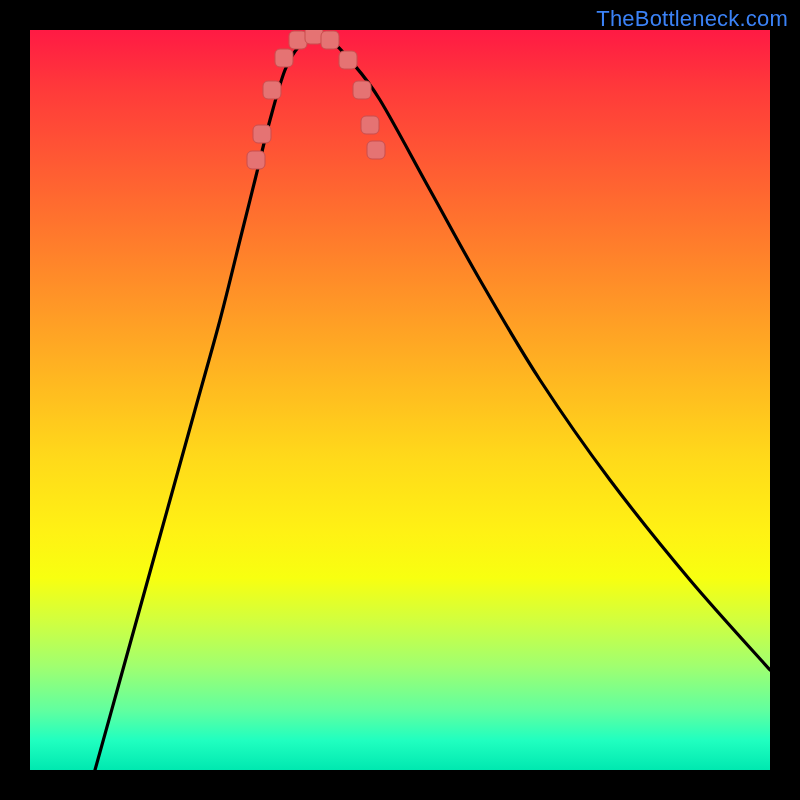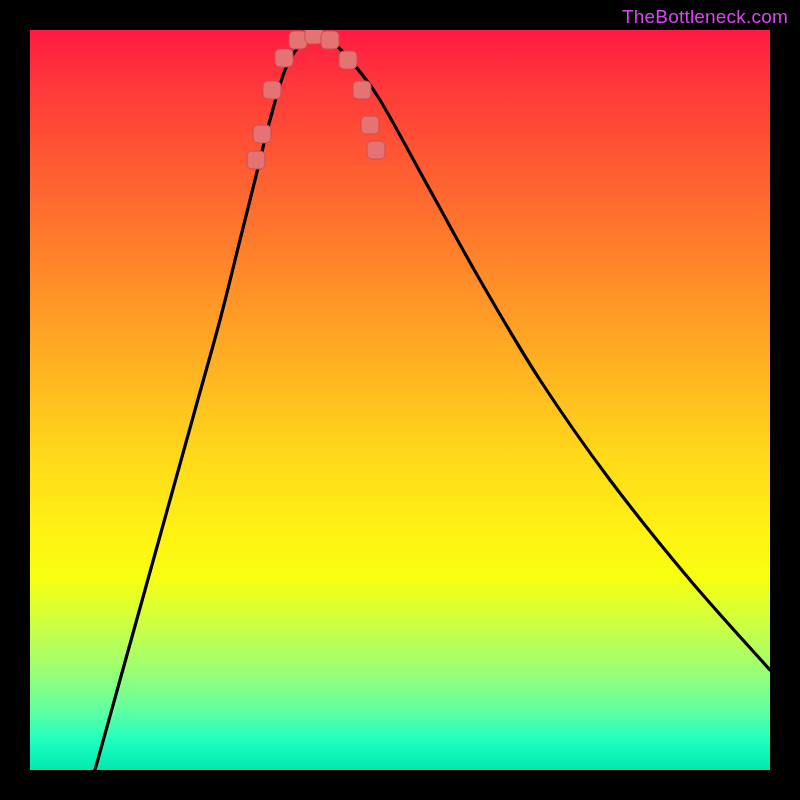--- a/index.html
+++ b/index.html
@@ -31,22 +31,22 @@
       #a0ff70 86%,
       #60ffa0 92%,
       #20ffc0 96%,
       #00e8b0 100%
     );
   }
   .watermark {
     position: absolute;
     top: 6px;
     right: 12px;
-    color: #d946ef;
-    font-size: 19px;
+    color: #3b82f6;
+    font-size: 22px;
     letter-spacing: 0.2px;
     z-index: 10;
   }
   svg.curve {
     position: absolute;
     left: 0; top: 0;
     width: 100%; height: 100%;
   }
 </style>
 </head>

